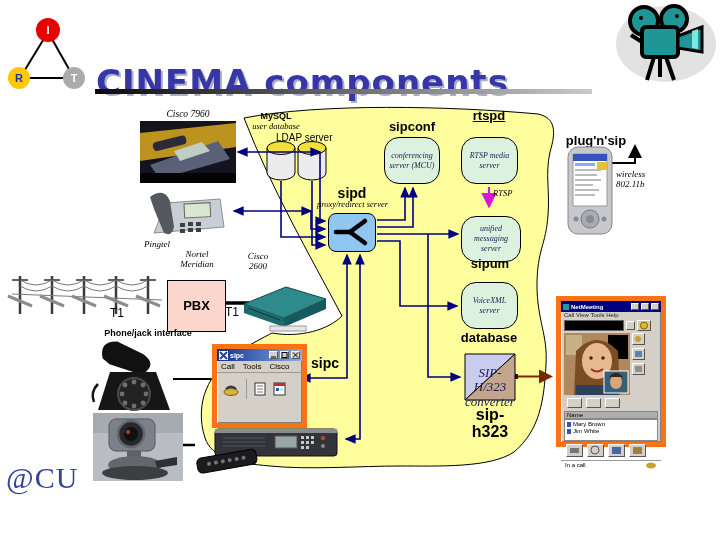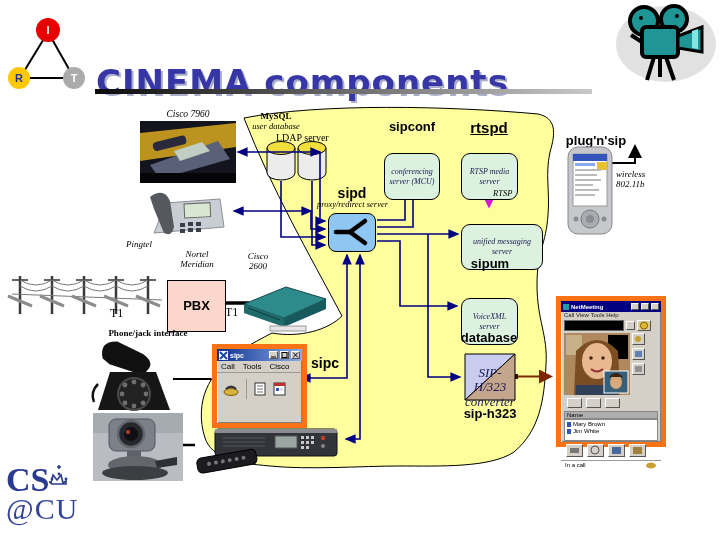--- a/index.html
+++ b/index.html
@@ -4,25 +4,25 @@
 <style>
   html,body{margin:0;padding:0;background:#888;}
   #slide{position:relative;width:720px;height:540px;background:#fff;overflow:hidden;
          font-family:"Liberation Sans",sans-serif;}
   .abs{position:absolute;}
   svg{display:block;}
   .lbl{position:absolute;font-family:"Liberation Sans",sans-serif;font-weight:bold;
        color:#000;text-align:center;line-height:1.05;}
   .ital{position:absolute;font-family:"Liberation Serif",serif;font-style:italic;
         color:#000;text-align:center;line-height:1.1;}
-  .ser{position:absolute;font-family:Liberation Serif, serif;color:#000;}
-  .gbox{position:absolute;background:#DCF2DE;border:1px solid #000;border-radius:9px;
+  .ser{position:absolute;font-family:Liberation Sans, sans-serif;color:#000;}
+  .gbox{position:absolute;background:#DCF2DE;border:1px solid #000;border-radius:15px;
         display:flex;align-items:center;justify-content:center;text-align:center;
         font-family:"Liberation Serif",serif;font-style:italic;font-size:8px;
-        color:#1a1a52;line-height:1.25;padding:2px;box-sizing:border-box;margin-top:16px;}
+        color:#1a1a52;line-height:1.25;padding:2px;box-sizing:border-box;}
   #page-title{position:absolute;left:96px;top:46px;font-size:34px;font-weight:bold;
         color:#3636A6;letter-spacing:1px;text-shadow:2px 2px 0 #A9AEC9;
         font-family:"DejaVu Sans",sans-serif;margin-top:16px;}
   #title-rule{position:absolute;left:95px;top:89px;width:497px;height:5px;
         background:linear-gradient(to right,#0a0a0a,#c9c9c9);}
   
   .win{position:absolute;background:#D4D0C8;border:5px solid #f97316;
        box-shadow:inset 1px 1px 0 #fff, inset -1px -1px 0 #808080;}
   .tbar{display:flex;align-items:center;gap:2px;padding:0 2px;color:#fff;
         font-size:7px;font-weight:bold;}
@@ -149,63 +149,63 @@
     <g fill="#3A3E46">
       <rect x="40" y="36" width="5" height="4"></rect>
         <rect x="48" y="35" width="5" height="4"></rect>
       <rect x="56" y="35" width="5" height="4"></rect>
         <rect x="40" y="42" width="5" height="4"></rect>
       <rect x="48" y="41" width="5" height="4"></rect>
         <rect x="56" y="41" width="5" height="4"></rect>
     </g>
     <path d="M10,10 q14,-10 20,4 l4,26 q-2,10 -10,6 l-10,-24 z" fill="#55585F"></path>
   </svg>
-  <div class="ital" style="left:126px;top:240px;width:50px;font-size:9px;text-align:left">Pingtel</div>
+  <div class="ital" style="left:144px;top:240px;width:50px;font-size:9px;text-align:left">Pingtel</div>
 
   <div class="ser" style="left:246px;top:111px;width:60px;font-size:9px;font-weight:bold;text-align:center">MySQL</div>
   <div class="ital" style="left:236px;top:122px;width:80px;font-size:8.5px">user database</div>
   <div class="ser" style="left:276px;top:132px;width:64px;font-size:10px;">LDAP server</div>
 
   <div class="lbl" style="left:383px;top:120px;width:58px;font-size:13px">sipconf</div>
   <div class="gbox" style="left:384px;top:137px;width:56px;height:47px">conferencing server (MCU)</div>
 
-  <div class="lbl" style="left:460px;top:120px;width:58px;font-size:15px;text-decoration:underline">rtspd</div>
+  <div class="lbl" style="left:460px;top:109px;width:58px;font-size:13px;text-decoration:underline">rtspd</div>
   <div class="gbox" style="left:461px;top:137px;width:57px;height:47px">RTSP media server</div>
   <div class="ital" style="left:493px;top:189px;width:34px;font-size:8.5px;text-align:left">RTSP</div>
 
   <div class="lbl" style="left:328px;top:186px;width:48px;font-size:14px">sipd</div>
   <div class="ital" style="left:300px;top:200px;width:105px;font-size:8.5px">proxy/redirect server</div>
   <div class="abs" style="left:328px;top:213px;width:48px;height:39px;background:#90C6F2;
        border:1.5px solid #000;border-radius:8px;box-sizing:border-box">
     <svg width="45" height="36" viewBox="0 0 45 36">
       <g stroke="#000" stroke-width="4.5" stroke-linecap="round">
         <line x1="7" y1="18" x2="21" y2="18"></line>
         <line x1="21" y1="18" x2="36" y2="7"></line>
         <line x1="21" y1="18" x2="36" y2="29"></line>
       </g>
     </svg>
   </div>
 
-  <div class="gbox" style="left:461px;top:208px;width:82px;height:46px">unified messaging server</div>
+  <div class="gbox" style="left:461px;top:216px;width:60px;height:46px">unified messaging server</div>
   <div class="lbl" style="left:461px;top:257px;width:58px;font-size:13px">sipum</div>
 
   <div class="gbox" style="left:461px;top:282px;width:57px;height:47px">VoiceXML server</div>
   <div class="lbl" style="left:455px;top:331px;width:68px;font-size:13px">database</div>
 
   <div class="abs" style="left:464px;top:353px;width:52px;height:48px">
     <svg width="52" height="48" viewBox="0 0 52 48">
       <polygon points="1,1 51,1 1,47" fill="#C9CBEF" stroke="#000"></polygon>
       <polygon points="51,1 51,47 1,47" fill="#C3A68C" stroke="#000"></polygon>
     </svg>
     <div class="ital" style="left:0;top:13px;width:52px;font-size:13px;color:#1a1a52">
       <div>SIP-H/323</div>
       <div>converter</div>
     </div>
   </div>
-  <div class="lbl" style="left:458px;top:407px;width:64px;font-size:13px">sip-h323</div>
+  <div class="lbl" style="left:458px;top:407px;width:64px;font-size:16px">sip-h323</div>
 
   <div class="lbl" style="left:550px;top:134px;width:92px;font-size:13px">plug'n'sip</div>
   <svg class="abs" style="left:567px;top:146px" width="46" height="89" viewBox="0 0 46 89">
     <rect x="1" y="1" width="44" height="87" rx="10" fill="#C6C8CC" stroke="#85878B"></rect>
     <rect x="6" y="8" width="34" height="52" fill="#fff" stroke="#999"></rect>
     <rect x="6" y="8" width="34" height="7" fill="#3355BB"></rect>
     <rect x="30" y="16" width="10" height="8" fill="#E8C030"></rect>
     <rect x="8" y="17" width="20" height="3" fill="#88AAEE"></rect>
     <rect x="8" y="23" width="26" height="2" fill="#BBB"></rect>
       <rect x="8" y="28" width="22" height="2" fill="#BBB"></rect>
@@ -486,26 +486,16 @@
     </div>
     <div class="nm-small" style="display:flex;justify-content:space-between;padding:1px 4px;border-top:1px solid #999">
       <span>In a call</span>
       <svg width="12" height="7">
           <ellipse cx="6" cy="3.5" rx="5" ry="3" fill="#C8A030"></ellipse>
         </svg>
     </div>
   </div>
 
   <div id="cs-logo">
-    <div class="l1">
-      <span>CS</span>
-      <svg width="20" height="24" viewBox="0 0 20 24">
-        <path d="M10,1 V5 M8,3 H12" stroke="#2A3B8F" stroke-width="1.6"></path>
-        <path d="M3,20 h14 v-3 l-3,2 -2,-8 -4,5 -4,-5 -2,8 -3,-2 z" fill="none" stroke="#2A3B8F" stroke-width="1.6"></path>
-        <circle cx="3" cy="15" r="1.4" fill="#2A3B8F"></circle>
-          <circle cx="10" cy="10" r="1.4" fill="#2A3B8F"></circle>
-        <circle cx="17" cy="15" r="1.4" fill="#2A3B8F"></circle>
-      </svg>
-    </div>
     <div class="l2">@CU</div>
   </div>
 
 </div>
 
 </body></html>

